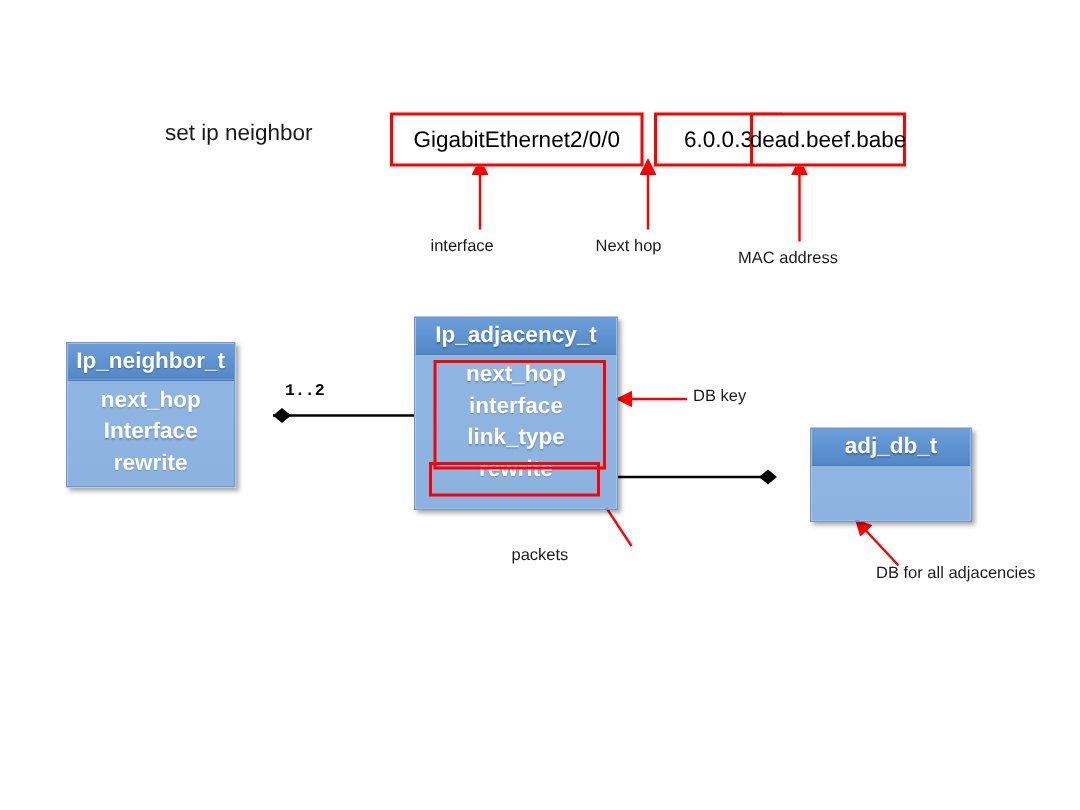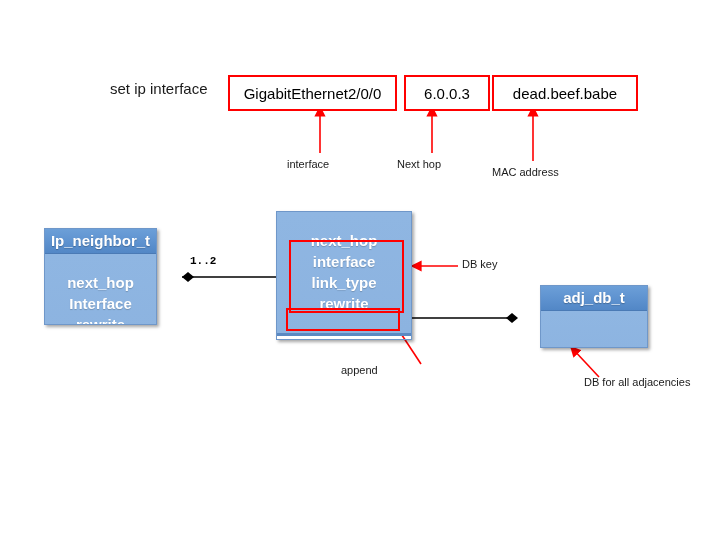--- a/index.html
+++ b/index.html
@@ -37,24 +37,25 @@
     border: 2px solid #ff0000;
     background: #ffffff;
     box-sizing: border-box;
     display: flex;
     align-items: center;
     justify-content: center;
     font-size: 15px;
     color: #000000;
     white-space: nowrap;
     padding: 16px 5px;
+    margin-left: 32px;
   }
   #cmd-box-interface { left: 228px; width: 169px; }
   #cmd-box-nexthop   { left: 404px; width: 86px;  }
-  #cmd-box-mac       { left: 492px; width: 146px; }
+  #cmd-box-mac       { left: 468px; width: 104px; }
 
   .callout-label {
     font-size: 11px;
     color: #1a1a1a;
     white-space: nowrap;
   }
   #label-interface { left: 287px; top: 158px; }
   #label-nexthop   { left: 397px; top: 158px; }
   #label-mac       { left: 492px; top: 166px; }
 
@@ -73,21 +74,21 @@
     font-weight: bold;
     text-align: center;
     line-height: 24px;
     height: 24px;
     text-shadow: 0 1px 1px rgba(0,0,0,0.25);
   }
   .class-body {
     background: linear-gradient(to bottom, #8fb6e2 0%, #8cb3e0 100%);
     border-bottom: 3px solid #5b89c2;
     height: calc(100% - 24px);
-    padding-top: 18px;
+    padding-top: 2px;
   }
   .attr {
     color: #ffffff;
     font-size: 15px;
     font-weight: bold;
     text-align: center;
     line-height: 21px;
     text-shadow: 0 1px 1px rgba(0,0,0,0.2);
     white-space: nowrap;
   }
@@ -157,40 +158,41 @@
   <line x1="412" y1="318" x2="512" y2="318" stroke="#000000" stroke-width="1.6"></line>
   <polygon points="506,318 512,313 518,318 512,323" fill="#000000"></polygon>
 
   <line x1="458" y1="266" x2="412" y2="266" stroke="#ff0000" stroke-width="1.6" marker-end="url(#arrow-red)"></line>
 
   <line x1="421" y1="364" x2="394" y2="323" stroke="#ff0000" stroke-width="1.6" marker-end="url(#arrow-red)"></line>
 
   <line x1="599" y1="377" x2="571" y2="347" stroke="#ff0000" stroke-width="1.6" marker-end="url(#arrow-red)"></line>
 </svg>
 
-<div class="abs cmd-label">set ip interface</div>
+<div class="abs cmd-label">set ip neighbor</div>
 
 <div class="abs cmd-box" id="cmd-box-interface">GigabitEthernet2/0/0</div>
 <div class="abs cmd-box" id="cmd-box-nexthop">6.0.0.3</div>
 <div class="abs cmd-box" id="cmd-box-mac">dead.beef.babe</div>
 
 <div class="abs callout-label" id="label-interface">interface</div>
 <div class="abs callout-label" id="label-nexthop">Next hop</div>
 <div class="abs callout-label" id="label-mac">MAC address</div>
 
 <div class="abs class-box" id="box-ip-neighbor">
   <div class="class-header">Ip_neighbor_t</div>
   <div class="class-body">
     <div class="attr">next_hop</div>
     <div class="attr">Interface</div>
     <div class="attr">rewrite</div>
   </div>
 </div>
 
 <div class="abs class-box" id="box-ip-adjacency">
+  <div class="class-header">Ip_adjacency_t</div>
   <div class="class-body">
     <div class="attr">next_hop</div>
     <div class="attr">interface</div>
     <div class="attr">link_type</div>
     <div class="attr">rewrite</div>
   </div>
 </div>
 
 <div class="abs class-box" id="box-adj-db">
   <div class="class-header">adj_db_t</div>
@@ -198,16 +200,16 @@
 </div>
 
 <div class="abs hl-rect" id="hl-db-key"></div>
 <div class="abs hl-rect" id="hl-rewrite"></div>
 
 <div class="abs" id="mult-1-2">1..2</div>
 
 <div class="abs" id="label-db-key">DB key</div>
 
 <div class="abs" id="label-l2-header">
-  <div>append</div>
+  <div>packets</div>
 </div>
 
 <div class="abs" id="label-db-all">DB for all adjacencies</div>
 
 </body></html>

